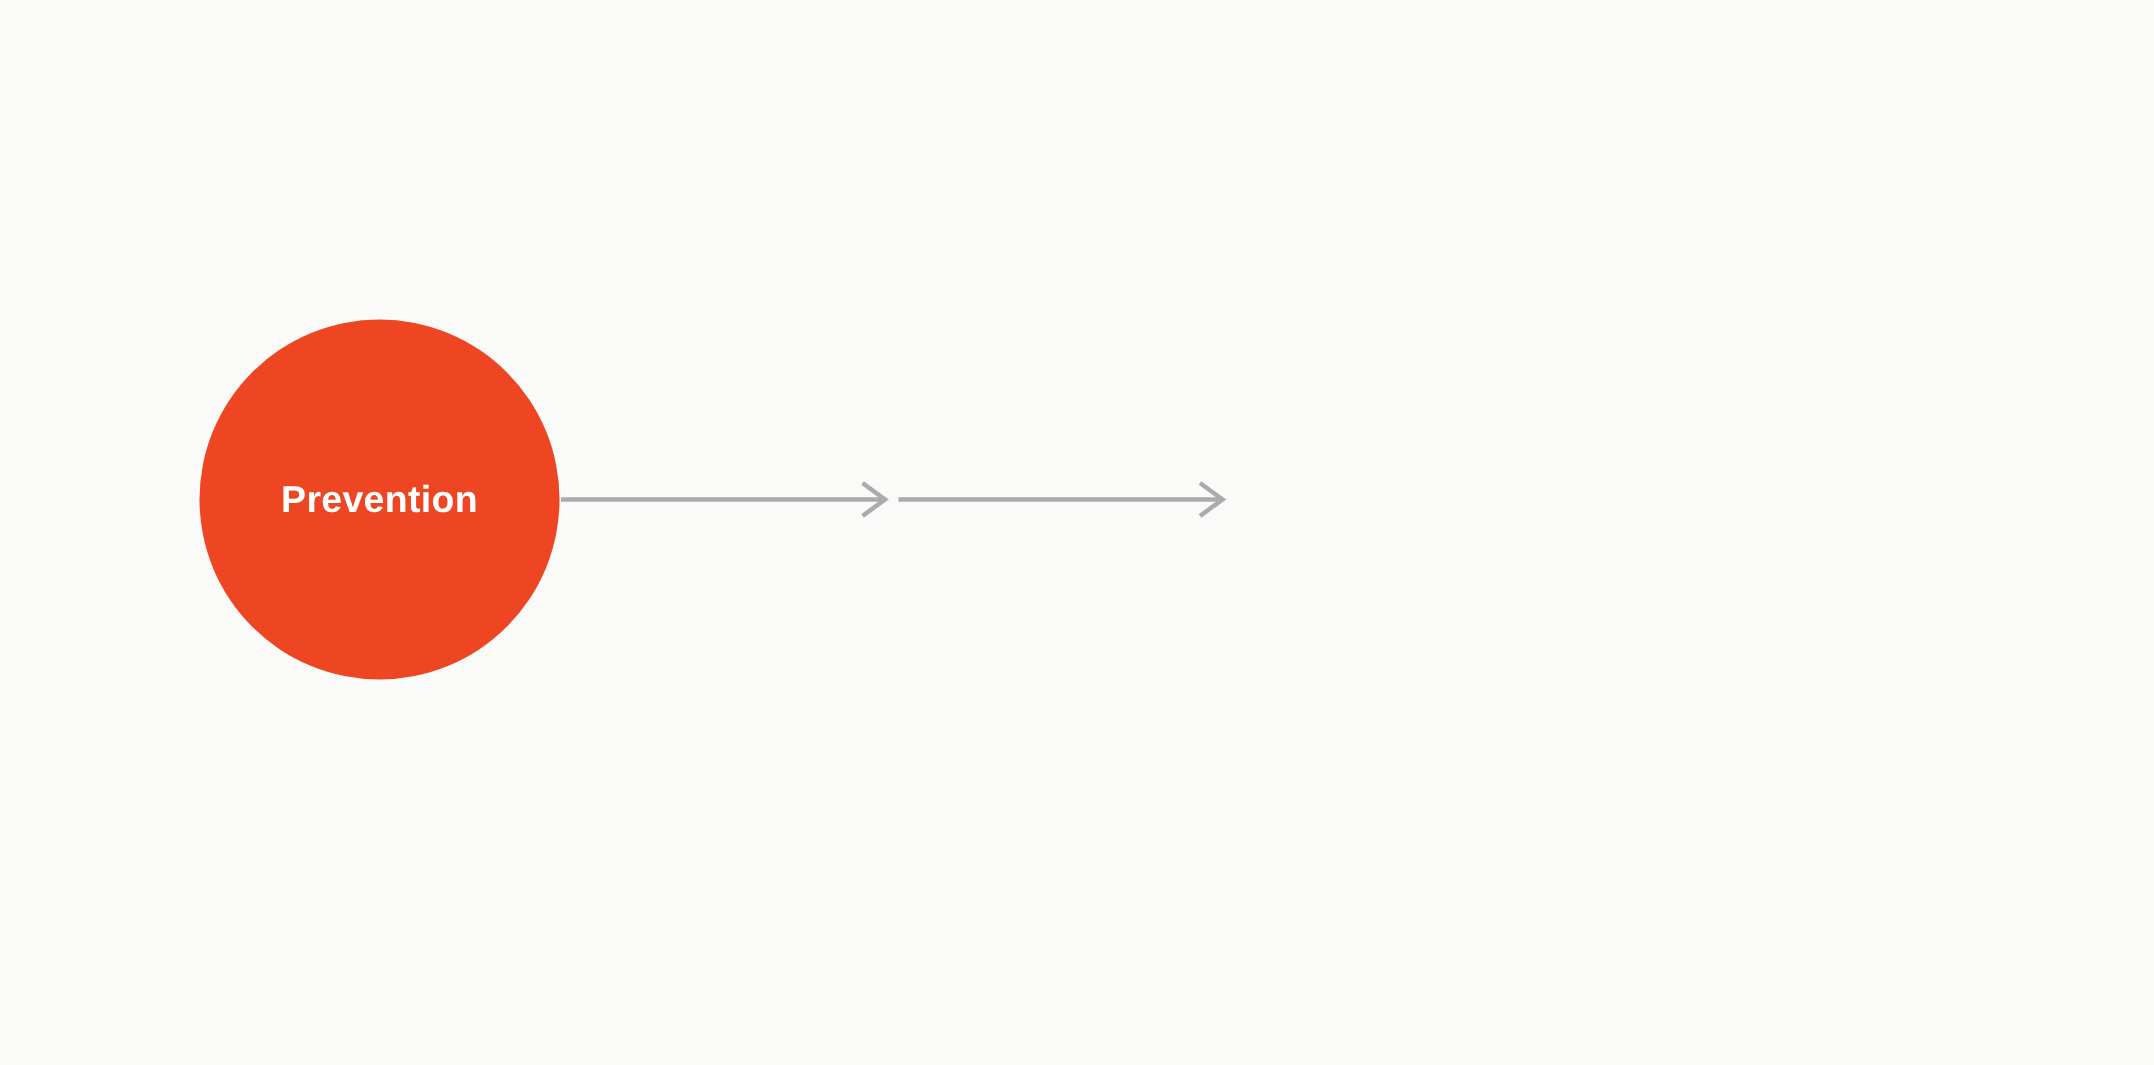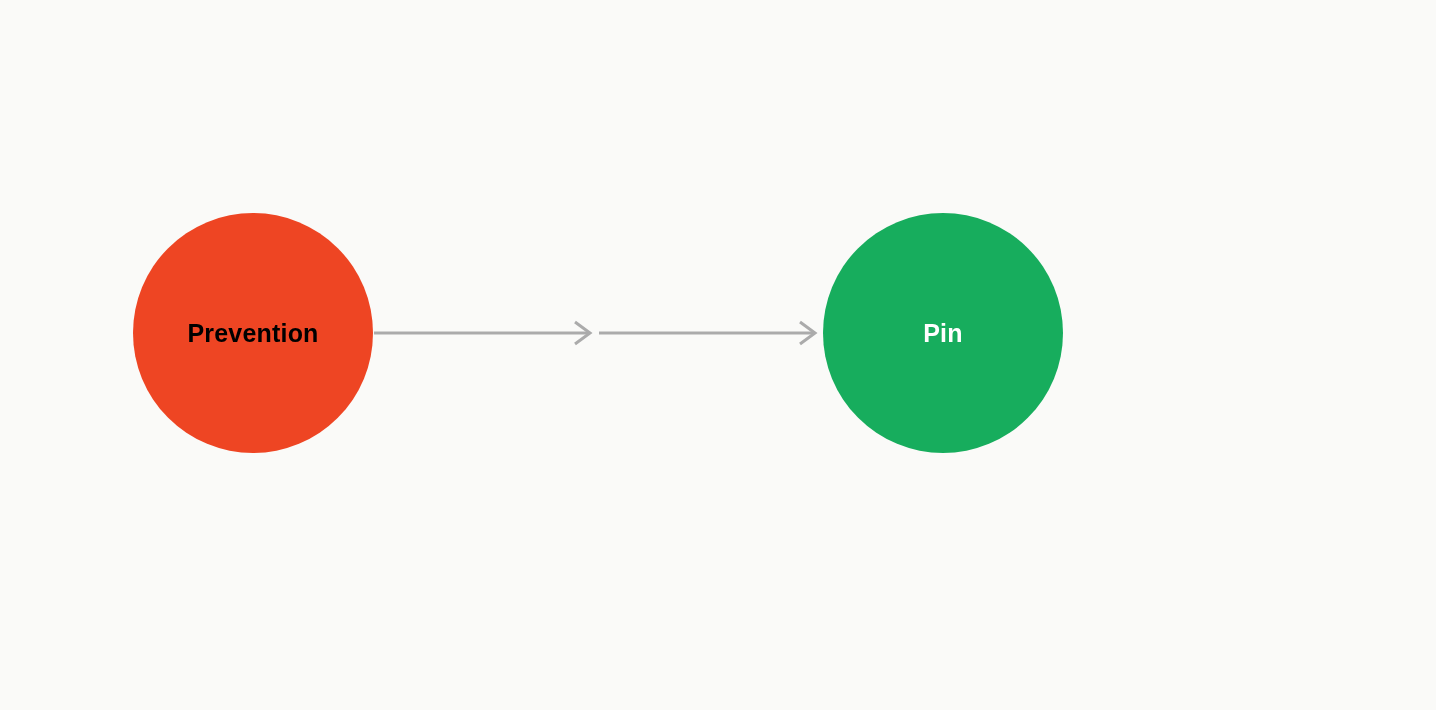--- a/index.html
+++ b/index.html
@@ -46,33 +46,30 @@
     stroke-width: 3;
     fill: none;
   }
 </style>
 </head>
 <body>
 
 <div class="canvas">
   <div class="flow-row">
 
-    <div class="node" style="background: rgb(238, 69, 35); color: #000000;">
+    <div class="node" style="background: rgb(238, 69, 35); color: #ffffff;">
       <span class="node-label">Prevention</span>
     </div>
 
     <svg class="arrow" width="225" height="28" viewBox="0 0 225 28" aria-hidden="true">
       <line x1="1" y1="14" x2="216" y2="14"></line>
       <polyline points="202,3 217,14 202,25"></polyline>
     </svg>
 
 
     <svg class="arrow" width="225" height="28" viewBox="0 0 225 28" aria-hidden="true">
       <line x1="1" y1="14" x2="216" y2="14"></line>
       <polyline points="202,3 217,14 202,25"></polyline>
     </svg>
 
-    <div class="node" style="background: rgb(23, 173, 93); color: rgb(255, 255, 255);">
-      <span class="node-label">Pin</span>
-    </div>
 
   </div>
 </div>
 
 </body></html>

